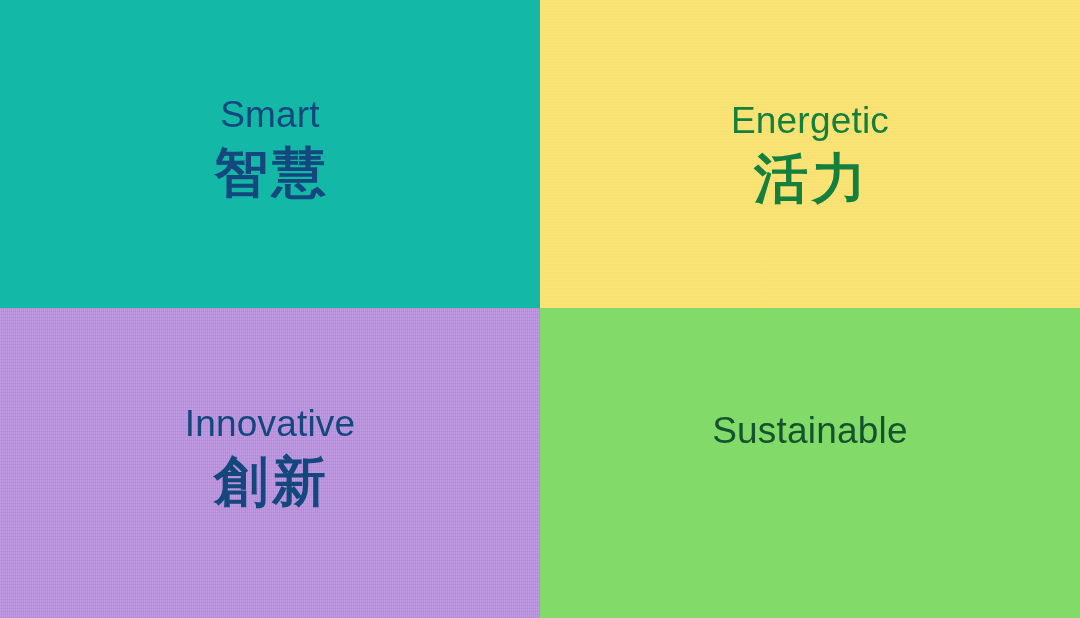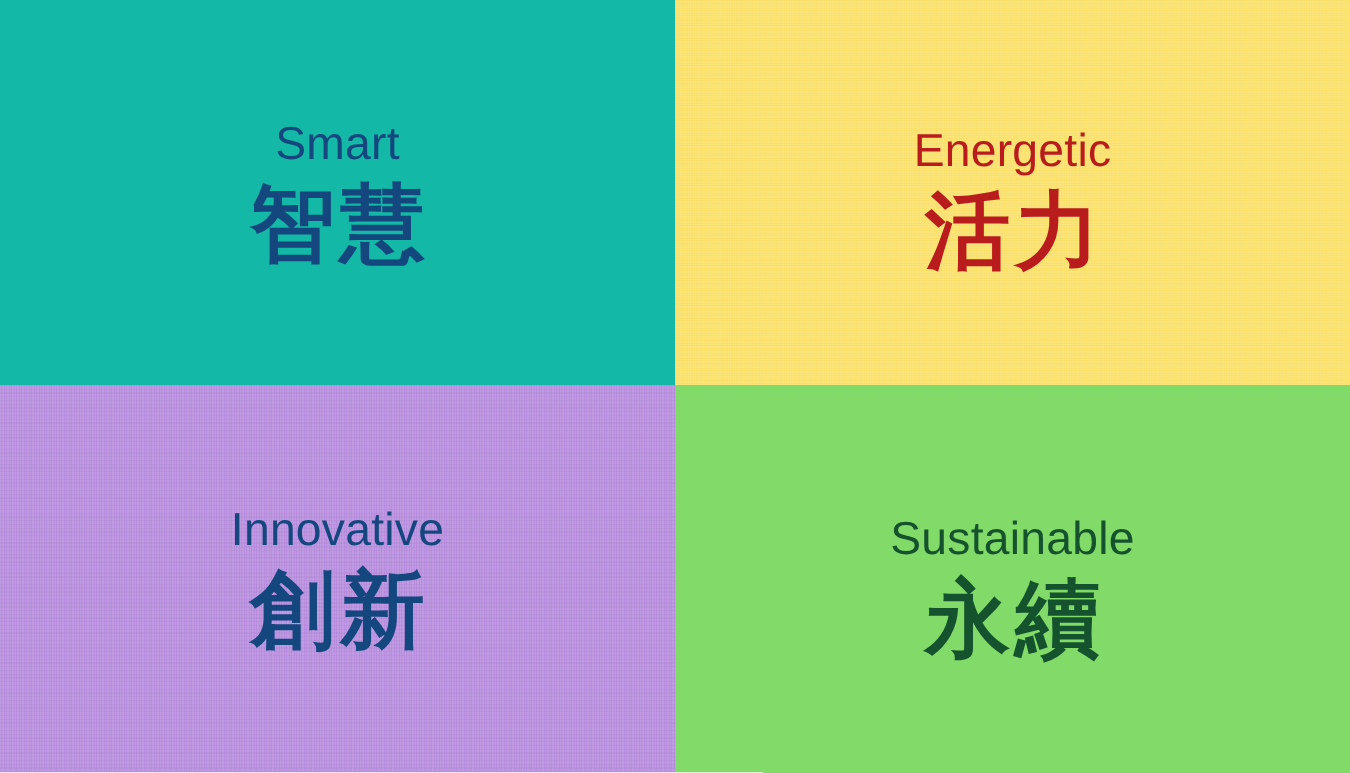--- a/index.html
+++ b/index.html
@@ -76,21 +76,21 @@
     width: 100%;
   }
   .label-en {
     font-size: 37px;
     font-weight: 400;
     line-height: 1;
     letter-spacing: 0.2px;
     white-space: nowrap;
   }
   .label-cjk {
-    font-size: 68px;
+    font-size: 54px;
     font-weight: 700;
     line-height: 1.04;
     letter-spacing: 4px;
     white-space: nowrap;
     margin-top: 11px;
     
     padding-left: 4px;
   }
   
   .q-tl .label-stack { padding-top: 96px; }
@@ -103,34 +103,33 @@
 
 <div class="poster" style="color: rgb(19, 71, 126);">
 
   <div class="quadrant q-tl" style="background-color: #14b8a6; color: rgb(19, 71, 126);">
     <div class="label-stack">
       <div class="label-en">Smart</div>
       <div class="label-cjk">智慧</div>
     </div>
   </div>
 
-  <div class="quadrant q-tr textured" style="background-color: rgb(250, 224, 102); color: #b91c1c;">
+  <div class="quadrant q-tr textured" style="background-color: rgb(250, 224, 102); color: #15803d;">
     <div class="label-stack">
       <div class="label-en">Energetic</div>
       <div class="label-cjk">活力</div>
     </div>
   </div>
 
   <div class="quadrant q-bl textured-v" style="background-color: rgb(185, 142, 224); color: rgb(19, 71, 126);">
     <div class="label-stack">
       <div class="label-en">Innovative</div>
       <div class="label-cjk">創新</div>
     </div>
   </div>
 
   <div class="quadrant q-br" style="background-color: rgb(130, 219, 104); color: #14532d;">
     <div class="label-stack">
       <div class="label-en">Sustainable</div>
-      <div class="label-cjk">永續</div>
     </div>
   </div>
 
 </div>
 
 </body></html>

